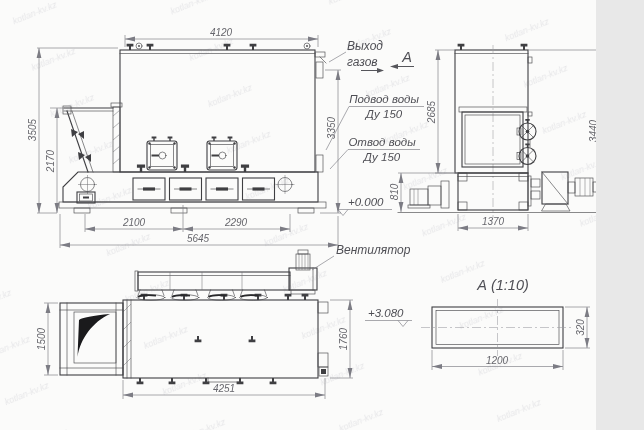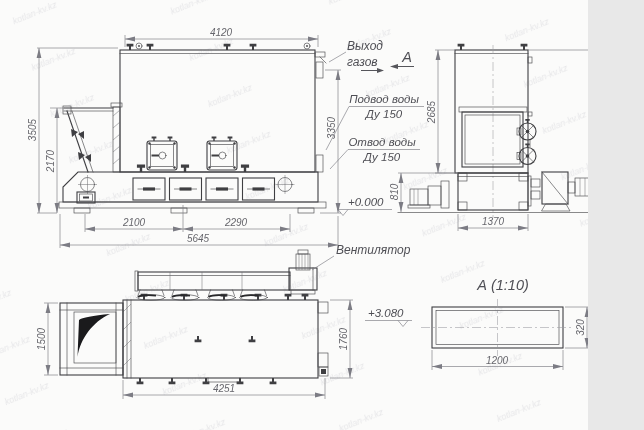--- a/index.html
+++ b/index.html
@@ -1,17 +1,17 @@
 <!DOCTYPE html>
 <html><head>
 <meta charset="utf-8">
 <style>
   html,body{margin:0;padding:0;background:#e8e8e8;}
   .stage{position:relative;width:588px;height:430px;background:#fbfbfa;overflow:hidden;
-         font-family:"Liberation Sans",sans-serif;}
+         font-family:"Liberation Sans",sans-serif;padding-left:8px;}
   svg{position:absolute;left:0;top:0;}
   .ln  {stroke:#3f3f42;stroke-width:1.1;fill:none;stroke-linecap:square;}
   .ln2 {stroke:#4a4a4e;stroke-width:0.65;fill:none;stroke-linecap:square;}
   .thin{stroke:#6a6a6e;stroke-width:0.5;fill:none;}
   .fl  {fill:#3f3f42;stroke:none;}
   .dim {stroke:#7c7c84;stroke-width:0.65;fill:none;}
   .dl  {stroke:#7c7c84;stroke-width:0.65;fill:none;marker-start:url(#ar);marker-end:url(#ar);}
   .cl  {stroke:#9a9aa0;stroke-width:0.55;fill:none;stroke-dasharray:9 3 2 3;}
   .dt  {font:italic 10px "Liberation Sans",sans-serif;fill:#66666c;}
   .lbl {font:italic 12px "Liberation Sans",sans-serif;fill:#4f4f55;}

